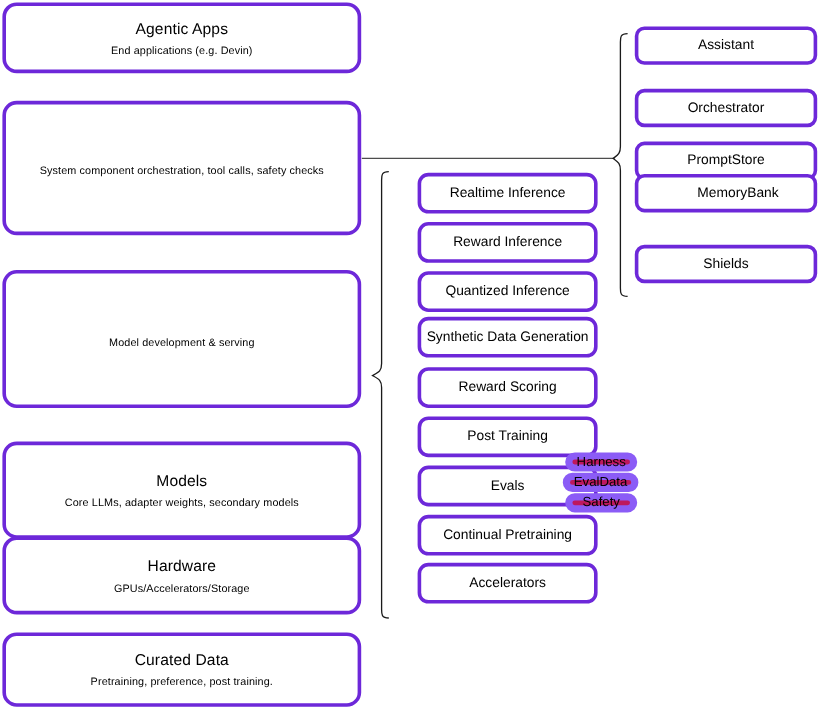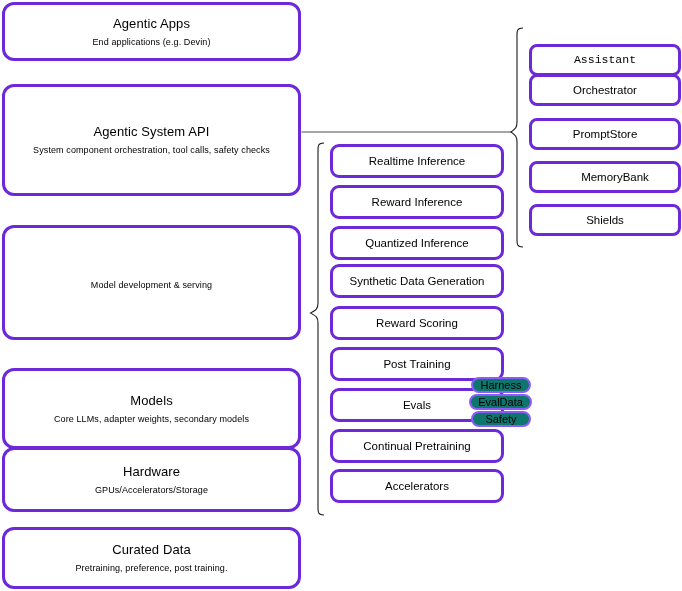--- a/index.html
+++ b/index.html
@@ -47,22 +47,22 @@
   }
   .layer .subtitle {
     font-size: 9px;
     line-height: 12px;
     margin-top: 4px;
     letter-spacing: 0.1px;
   }
 
   
   .cap {
-    left: 330px;
-    width: 174px;
+    left: 348px;
+    width: 150px;
     height: 34px;
     border-radius: 9px;
   }
   .cap .title {
     font-size: 11.5px;
     line-height: 14px;
   }
 
   
   .comp {
@@ -73,22 +73,22 @@
   }
   .comp .title {
     font-size: 11.5px;
     line-height: 14px;
   }
 
   
   .pill {
     position: absolute;
     box-sizing: border-box;
-    background: #0f766e;
-    border: 2px solid #8b5cf6;
+    background: #be185d;
+    border: 6px solid #8b5cf6;
     border-radius: 999px;
     display: flex;
     align-items: center;
     justify-content: center;
     font-size: 11px;
     line-height: 12px;
     color: #000000;
     height: 16px;
     z-index: 6;
   }
@@ -137,21 +137,20 @@
              L 517 240
              C 517 244, 517 247, 523 247"></path>
   </svg>
 
   <div class="node layer" style="top:2px; height:59px;">
     <div class="title">Agentic Apps</div>
     <div class="subtitle">End applications (e.g. Devin)</div>
   </div>
 
   <div class="node layer" style="top:84px; height:112px;">
-    <div class="title">Agentic System API</div>
     <div class="subtitle">System component orchestration, tool calls, safety checks</div>
   </div>
 
   <div class="node layer" style="top:225px; height:115px;">
     <div class="subtitle">Model development &amp; serving</div>
   </div>
 
   <div class="node layer" style="top:368px; height:81px;">
     <div class="title">Models</div>
     <div class="subtitle">Core LLMs, adapter weights, secondary models</div>
@@ -192,29 +191,29 @@
     <div class="title">Continual Pretraining</div>
   </div>
   <div class="node cap" style="top:469px;">
     <div class="title">Accelerators</div>
   </div>
 
   <div class="pill" style="left:471px; top:377px; width:60px;">Harness</div>
   <div class="pill" style="left:469px; top:394px; width:63px;">EvalData</div>
   <div class="pill" style="left:471px; top:411px; width:60px;">Safety</div>
 
-  <div class="node comp" style="top:44px;font-family:Liberation Mono, monospace;">
+  <div class="node comp" style="top:22px;">
     <div class="title">Assistant</div>
   </div>
   <div class="node comp" style="top:74px;">
     <div class="title">Orchestrator</div>
   </div>
   <div class="node comp" style="top:118px;">
     <div class="title">PromptStore</div>
   </div>
-  <div class="node comp" style="top:161px;padding-left:20px;">
+  <div class="node comp" style="top:145px;padding-left:20px;">
     <div class="title">MemoryBank</div>
   </div>
   <div class="node comp" style="top:204px;">
     <div class="title">Shields</div>
   </div>
 
 </div>
 
 </body></html>

